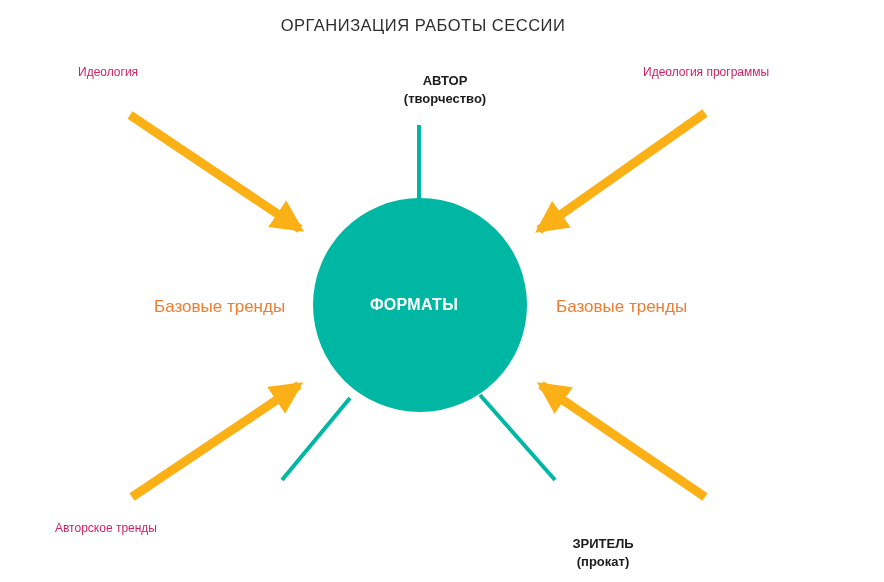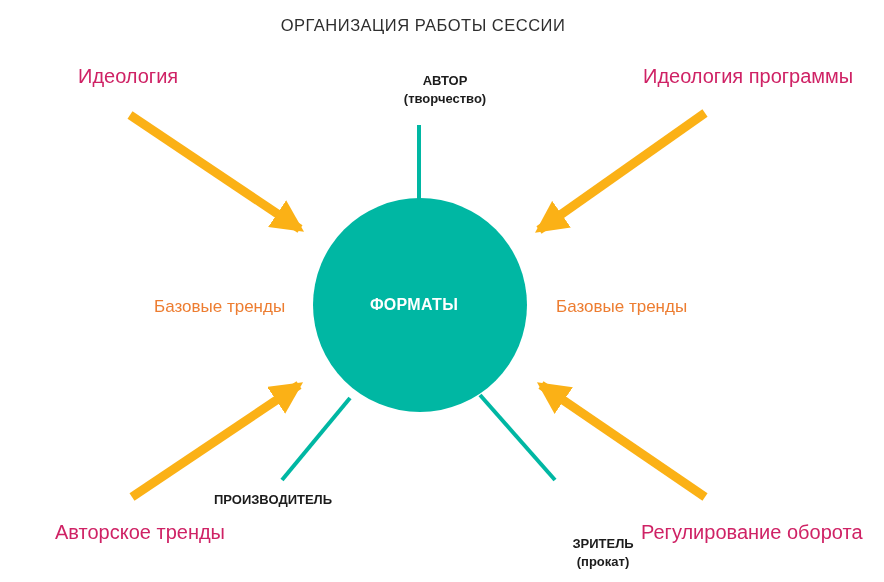--- a/index.html
+++ b/index.html
@@ -40,21 +40,21 @@
   .title {
     top: 16px;
     left: 423px;
     transform: translateX(-50%);
     font-size: 16.5px;
     font-weight: normal;
     letter-spacing: 0.5px;
     color: var(--color-title-dark, #2E2E2E);
   }
   .crimson {
-    font-size: 20px;
+    font-size: 12px;
     color: var(--color-crimson, #CF2265);
   }
   .trend {
     font-size: 17px;
     color: var(--color-trend-orange, #ED7D31);
   }
   .node {
     text-align: center;
     font-size: 13px;
     font-weight: bold;
@@ -113,30 +113,28 @@
 
   <div class="center-text">
     <span>ФОРМАТЫ</span>
   </div>
 
   <div class="label title">ОРГАНИЗАЦИЯ РАБОТЫ СЕССИИ</div>
 
   <div class="label crimson pos-ideology">Идеология</div>
   <div class="label crimson pos-social">Идеология программы</div>
   <div class="label crimson pos-copyright">Авторское тренды</div>
-  <div class="label crimson pos-regulation">Регулирование оборота</div>
 
   <div class="label trend pos-trend-left">Базовые тренды</div>
   <div class="label trend pos-trend-right">Базовые тренды</div>
 
   <div class="label node pos-author">
     <span>АВТОР</span>
     <span>(творчество)</span>
   </div>
   <div class="label node pos-producer">
-    <span>ПРОИЗВОДИТЕЛЬ</span>
   </div>
   <div class="label node pos-viewer">
     <span>ЗРИТЕЛЬ</span>
     <span>(прокат)</span>
   </div>
 
 </div>
 
 </body></html>

